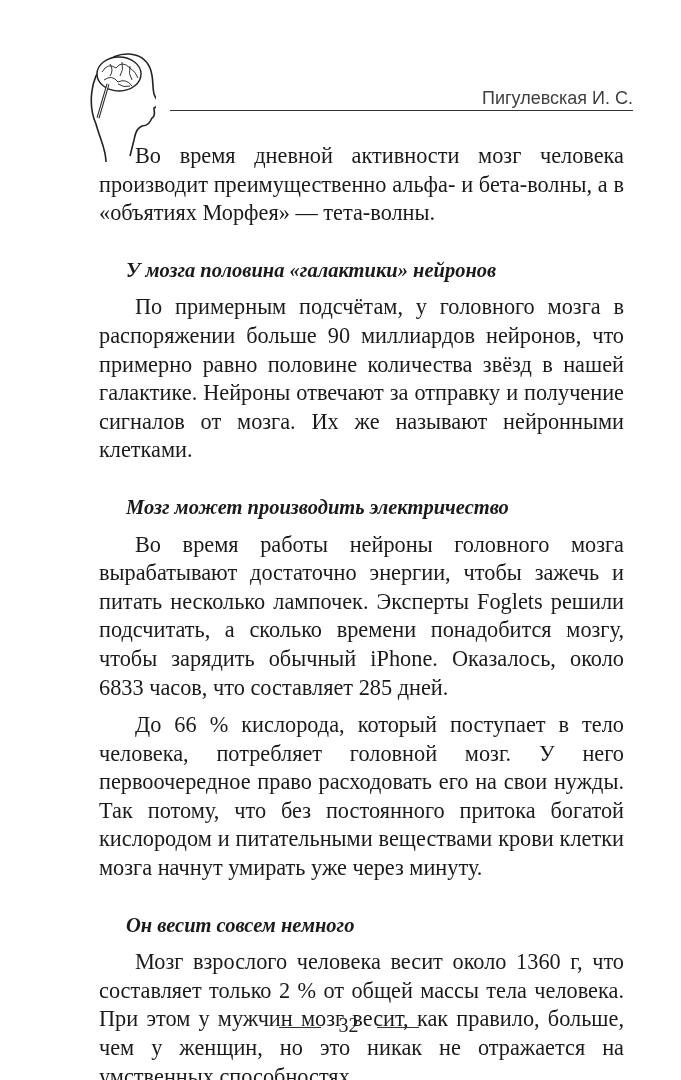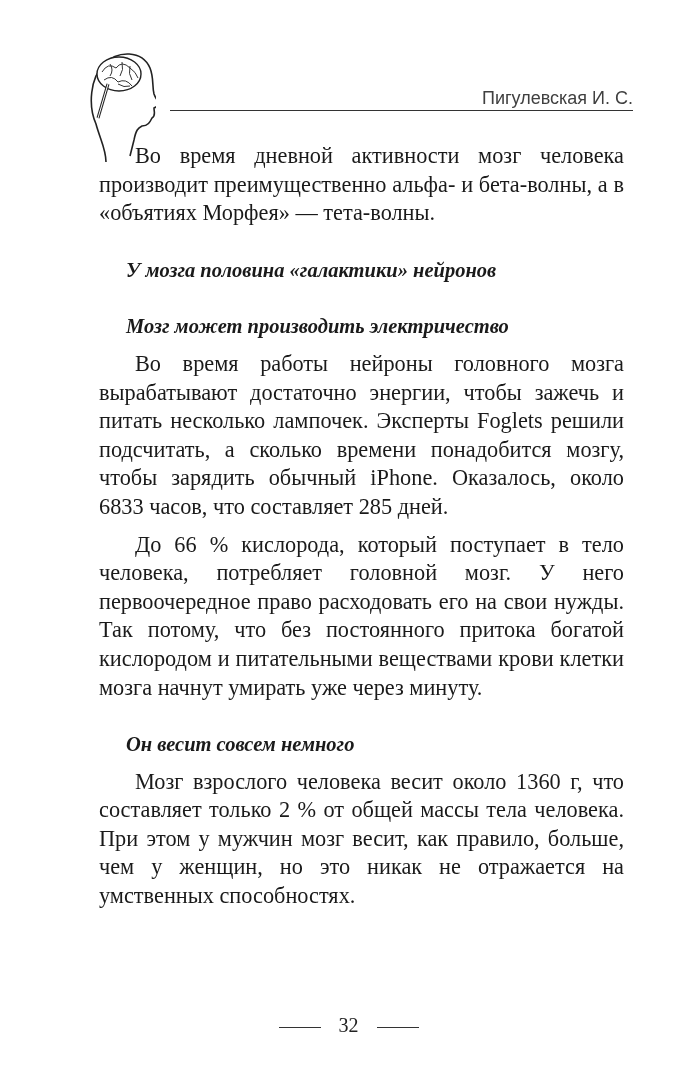--- a/index.html
+++ b/index.html
@@ -41,20 +41,21 @@
   <line x1="22" y1="40" x2="12" y2="74" stroke="#fff" stroke-width="1"></line>
 </svg>
 <div class="header-author">Пигулевская И. С.</div>
 <div class="header-rule"></div>
 
 <div class="content">
   <p class="para">Во время дневной активности мозг человека производит преимущественно альфа- и бета-волны, а в «объятиях Морфея» — тета-волны.</p>
 
   <div>
     <p class="heading">У мозга половина «галактики» нейронов</p>
+    <p class="para">По примерным подсчётам, у головного мозга в распоряжении больше 90 миллиардов нейронов, что примерно равно половине количества звёзд в нашей галактике. Нейроны отвечают за отправку и получение сигналов от мозга. Их же называют нейронными клетками.</p>
   </div>
 
   <div>
     <p class="heading">Мозг может производить электричество</p>
     <p class="para">Во время работы нейроны головного мозга вырабатывают достаточно энергии, чтобы зажечь и питать несколько лампочек. Эксперты Foglets решили подсчитать, а сколько времени понадобится мозгу, чтобы зарядить обычный iPhone. Оказалось, около 6833 часов, что составляет 285 дней.</p>
   </div>
 
   <div>
     <p class="para">До 66 % кислорода, который поступает в тело человека, потребляет головной мозг. У него первоочередное право расходовать его на свои нужды. Так потому, что без постоянного притока богатой кислородом и питательными веществами крови клетки мозга начнут умирать уже через минуту.</p>
   </div>

